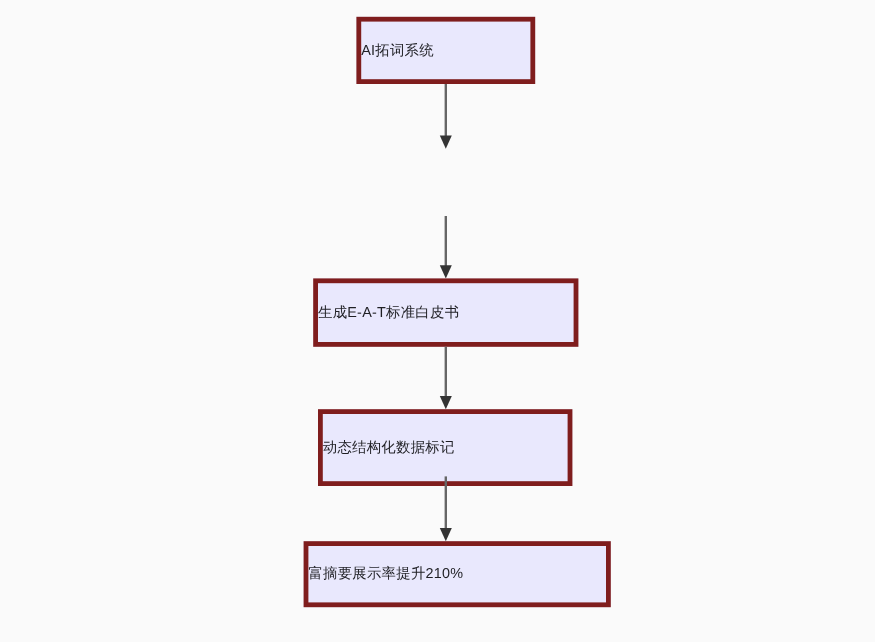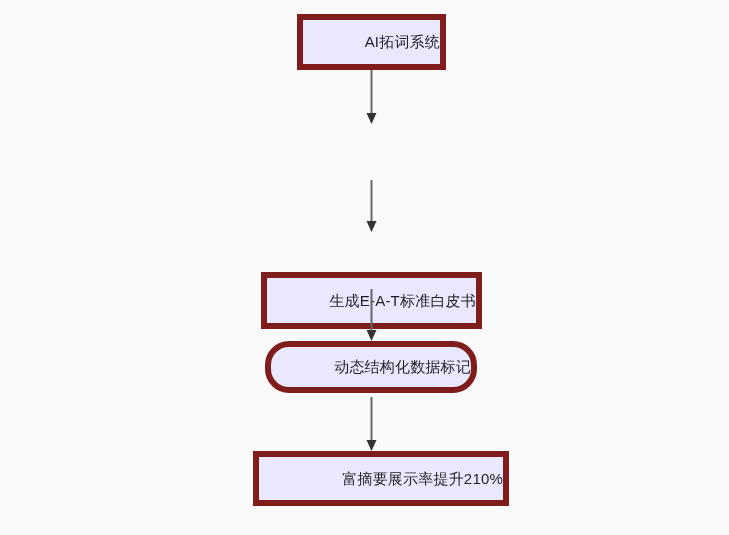--- a/index.html
+++ b/index.html
@@ -17,27 +17,27 @@
   #flow-canvas {
     position: relative;
     width: 729px;
     height: 535px;
     background: #fafafa;
   }
   .node {
     position: absolute;
     box-sizing: border-box;
     background: #e9e8fd;
-    border: 6px solid #7f1d1d;
+    border: 4px solid #7f1d1d;
     border-radius: 0;
     display: flex;
     align-items: center;
-    justify-content: flex-end;
+    justify-content: flex-start;
     color: #1f1f24;
-    font-size: 15px;
+    font-size: 12px;
     line-height: 1.2;
     letter-spacing: 0.2px;
     white-space: nowrap;
   }
   .node-label {
     display: block;
     text-align: center;
   }
   .edge {
     position: absolute;
@@ -64,32 +64,32 @@
   </div>
 
 
   <div class="edge" style="left:366px; top:180px; width:11px; height:52px;">
     <svg width="11" height="52" viewBox="0 0 11 52" aria-hidden="true">
       <line x1="5.5" y1="0" x2="5.5" y2="43" stroke="#666666" stroke-width="2"></line>
       <polygon points="5.5,52 0.5,41 10.5,41" fill="#333333"></polygon>
     </svg>
   </div>
 
-  <div class="node" style="left:261px; top:232px; width:221px; height:57px;margin-top:40px;">
+  <div class="node" style="left:261px; top:232px; width:221px; height:57px;">
     <span class="node-label">生成E-A-T标准白皮书</span>
   </div>
 
   <div class="edge" style="left:366px; top:289px; width:11px; height:52px;">
     <svg width="11" height="52" viewBox="0 0 11 52" aria-hidden="true">
       <line x1="5.5" y1="0" x2="5.5" y2="43" stroke="#666666" stroke-width="2"></line>
       <polygon points="5.5,52 0.5,41 10.5,41" fill="#333333"></polygon>
     </svg>
   </div>
 
-  <div class="node" style="left:265px; top:341px; width:212px; height:52px;border-radius:24px;">
+  <div class="node" style="left:265px; top:341px; width:212px; height:64px;">
     <span class="node-label">动态结构化数据标记</span>
   </div>
 
   <div class="edge" style="left:366px; top:397px; width:11px; height:54px;">
     <svg width="11" height="54" viewBox="0 0 11 54" aria-hidden="true">
       <line x1="5.5" y1="0" x2="5.5" y2="45" stroke="#666666" stroke-width="2"></line>
       <polygon points="5.5,54 0.5,43 10.5,43" fill="#333333"></polygon>
     </svg>
   </div>
 

